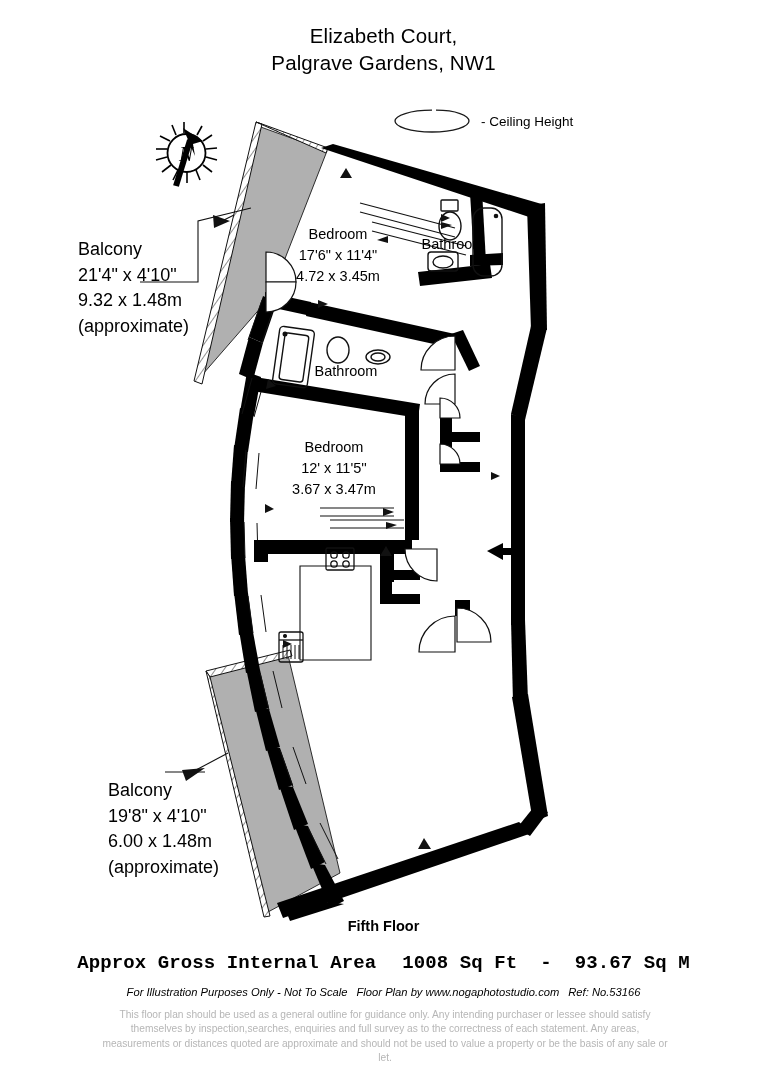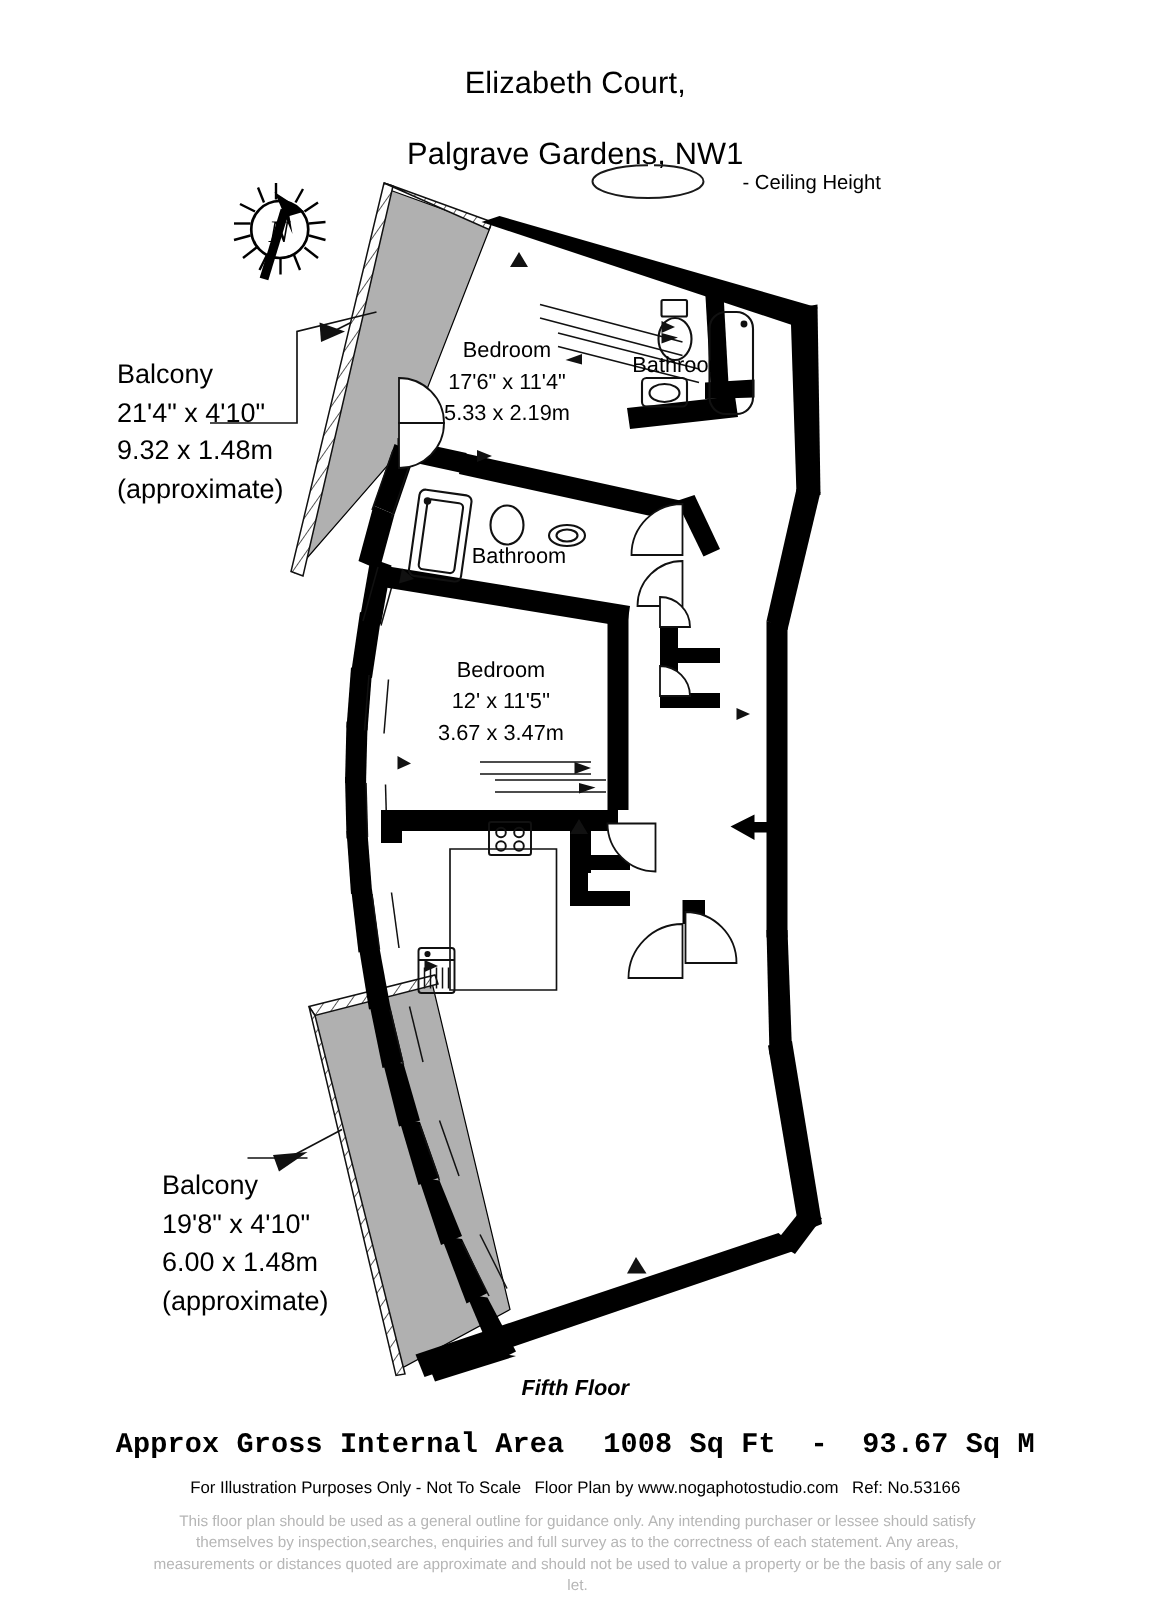--- a/index.html
+++ b/index.html
@@ -29,31 +29,30 @@
     top: 22px;
     left: 0;
     width: 767px;
     text-align: center;
     line-height: 1.32;
   }
   .title-line {
     font-size: 20.5px;
     letter-spacing: 0.1px;
     color: #000;
-    margin-top: 20px;
   }
 
   
   .legend {
     position: absolute;
     left: 393px;
     top: 108px;
     display: flex;
     align-items: center;
-    gap: 24px;
+    gap: 10px;
   }
   .legend-label {
     font-size: 13.5px;
     white-space: nowrap;
   }
 
   
   .annot {
     position: absolute;
     text-align: left;
@@ -83,40 +82,40 @@
   .lbl-bed2 { left: 264px; top: 437px; width: 140px; }
   .lbl-recep { left: 318px; top: 667px; width: 162px; }
 
   
   .floor-label {
     position: absolute;
     left: 0; top: 918px; width: 767px;
     text-align: center;
     font-size: 14.5px;
     font-weight: bold;
-    font-style: italic;
   }
 
   
   .area-row {
     position: absolute;
     left: 0; top: 952px; width: 767px;
     text-align: center;
     font-size: 19px;
     font-weight: bold;
     letter-spacing: 0.1px;
     font-family: Liberation Mono, monospace;
   }
   .area-row .spacer { display: inline-block; width: 26px; }
 
   .credit-row {
     position: absolute;
     left: 0; top: 986px; width: 767px;
     text-align: center;
     font-size: 11.2px;
+    font-style: italic;
   }
   .credit-row .gap { display: inline-block; width: 9px; }
 
   .disclaimer {
     position: absolute;
     left: 96px; top: 1008px; width: 578px;
     text-align: center;
     font-size: 10.2px;
     line-height: 1.42;
     color: #b6b6b6;
@@ -416,21 +415,21 @@
   <div class="annot balcony-bottom">
     <div>Balcony</div>
     <div>19'8" x 4'10"</div>
     <div>6.00 x 1.48m</div>
     <div>(approximate)</div>
   </div>
 
   <div class="room-label lbl-bed1">
     <div class="room-name">Bedroom</div>
     <div class="room-dim">17'6" x 11'4"</div>
-    <div class="room-dim">5.33 x 2.19m</div>
+    <div class="room-dim">4.72 x 3.45m</div>
   </div>
 
   <div class="room-label lbl-bath1">
     <div class="room-name">Bathroom</div>
   </div>
 
   <div class="room-label lbl-bath2">
     <div class="room-name">Bathroom</div>
   </div>
 

